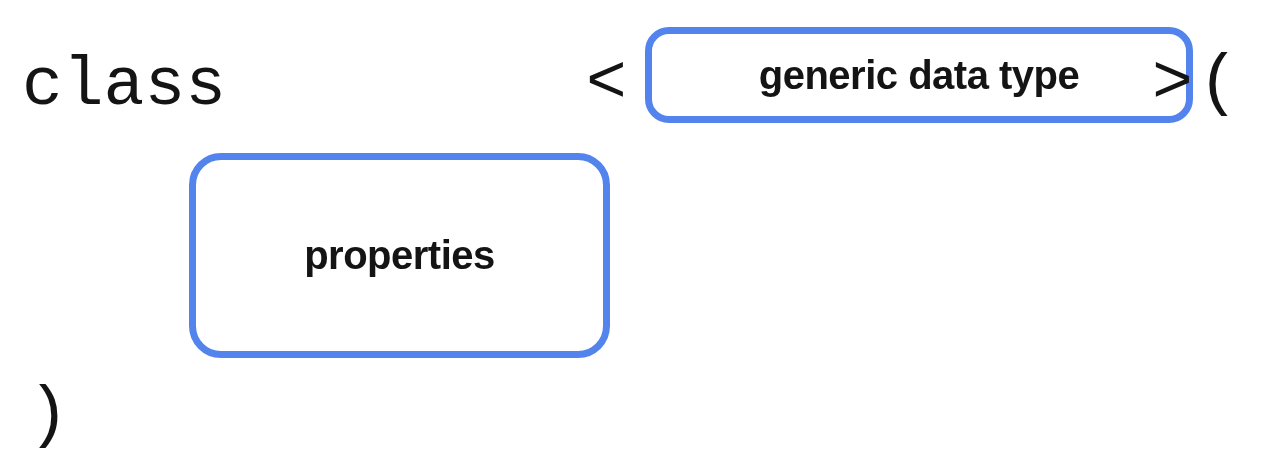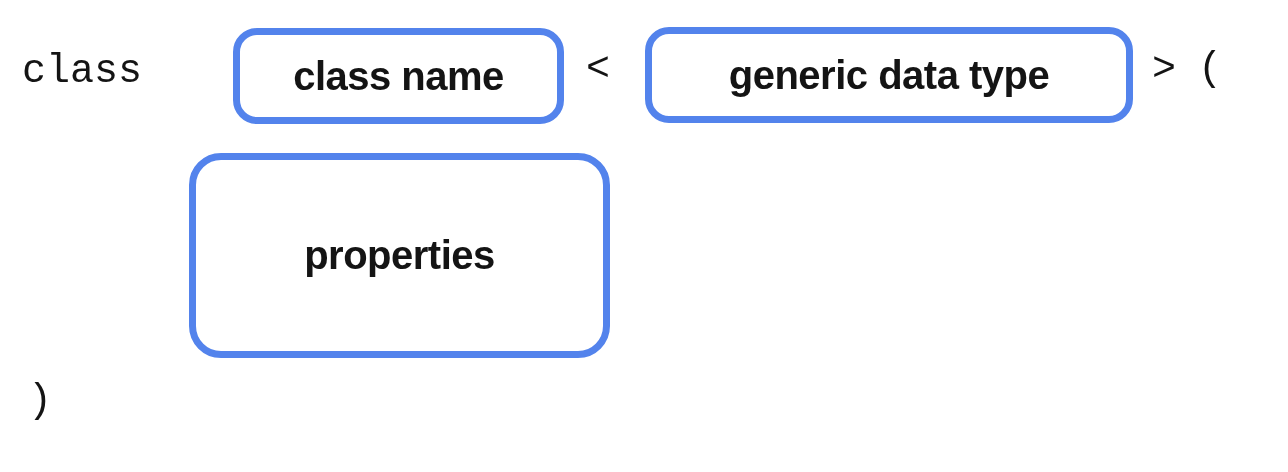--- a/index.html
+++ b/index.html
@@ -11,21 +11,21 @@
     position: relative;
     width: 1288px;
     height: 472px;
     background: var(--bg, #ffffff);
     overflow: hidden;
     font-family: "Liberation Sans", "DejaVu Sans", sans-serif;
   }
   .code {
     position: absolute;
     font-family: "Liberation Mono", "DejaVu Sans Mono", monospace;
-    font-size: 40px;
+    font-size: 68px;
     font-weight: 400;
     line-height: 1;
     color: var(--code, #141414);
     white-space: pre;
   }
   .box {
     position: absolute;
     box-sizing: border-box;
     border: 7px solid var(--accent, #5383EC);
     background: #ffffff;
@@ -38,38 +38,35 @@
     font-weight: 700;
     font-size: 40px;
     letter-spacing: -0.5px;
     color: var(--label, #141414);
     white-space: nowrap;
   }
   
   .keyword       { left: 22px;  top: 52px; }
   .box-class-name{ left: 233px; top: 28px;  width: 331px; height: 96px; border-radius: 24px; }
   .lt            { left: 586px; top: 50px; }
-  .box-generic   { left: 645px; top: 27px;  width: 488px; height: 96px; border-radius: 24px; }
+  .box-generic   { left: 645px; top: 27px;  width: 548px; height: 96px; border-radius: 24px; }
   .gt            { left: 1152px;top: 50px; }
   .open-paren    { left: 1198px;top: 50px; }
   
   .box-props     { left: 189px; top: 153px; width: 421px; height: 205px; border-radius: 32px; }
   
   .close-paren   { left: 28px;  top: 382px; }
 </style>
 </head>
 <body>
 
 <div class="canvas">
 
   <span class="code keyword">class</span>
 
-  <div class="box box-class-name">
-    <span class="label">class name</span>
-  </div>
 
   <span class="code lt">&lt;</span>
 
   <div class="box box-generic">
     <span class="label">generic data type</span>
   </div>
 
   <span class="code gt">&gt;</span>
 
   <span class="code open-paren">(</span>

